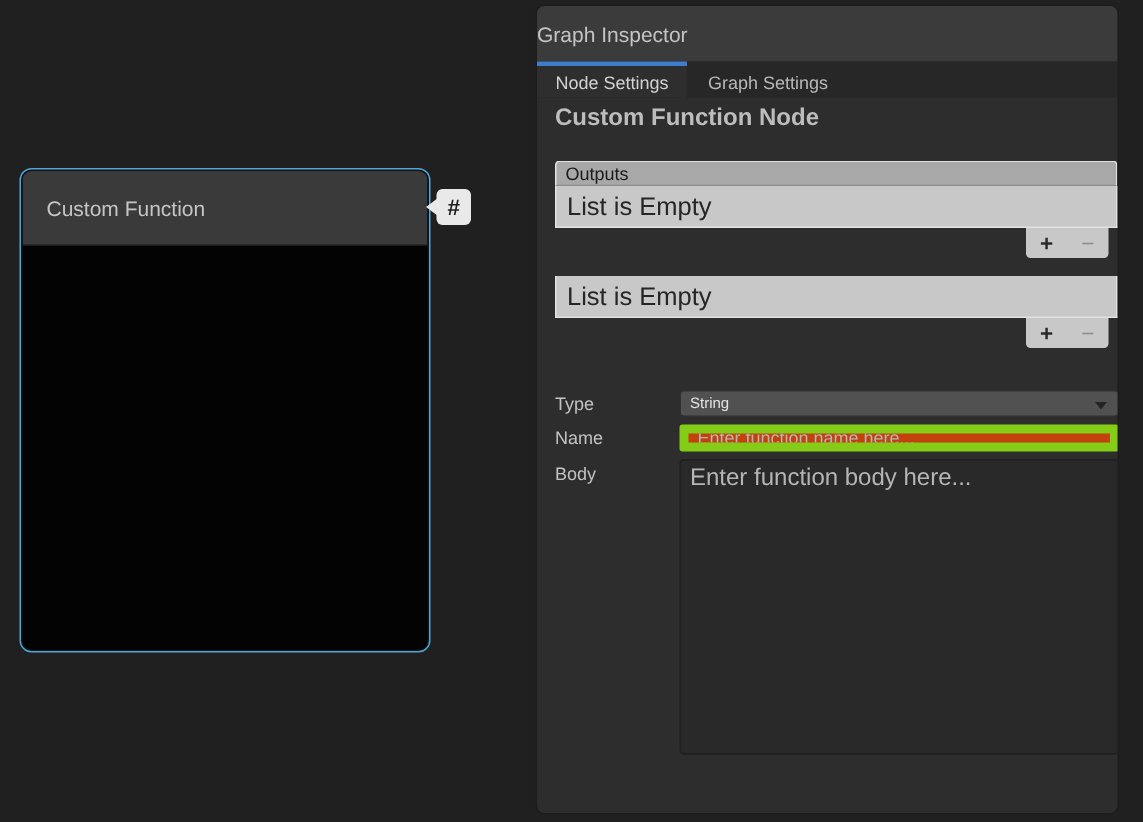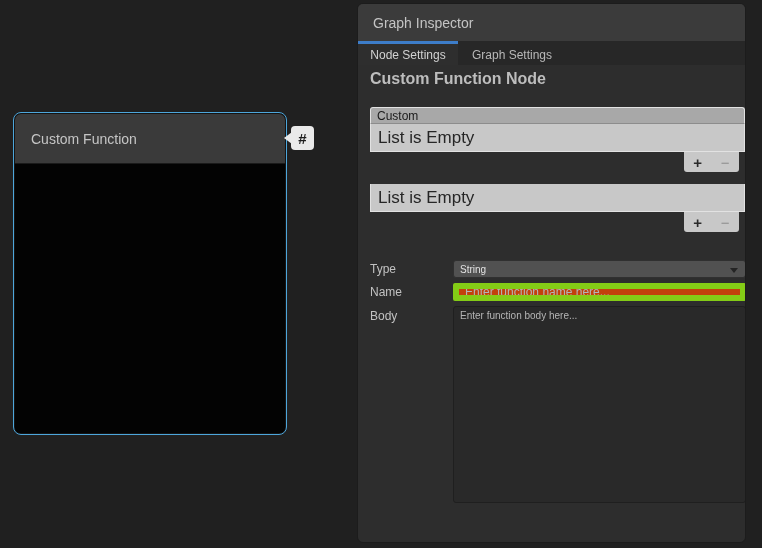--- a/index.html
+++ b/index.html
@@ -35,21 +35,21 @@
   }
 
   
   .panel{
     position:absolute;left:357px;top:3px;width:389px;height:540px;
     background:#2d2d2d;border:1px solid #1c1c1c;border-radius:6px;
     box-sizing:border-box;overflow:hidden;
   }
   .panel-header{
     height:37px;background:#3b3b3b;display:flex;align-items:center;
-    padding-left:15px;font-size:14px;color:#c4c4c4;
+    font-size:14px;color:#c4c4c4;
   }
   .tabbar{height:24px;background:#272727;display:flex;}
   .tab{
     height:100%;display:flex;align-items:center;justify-content:center;
     font-size:12px;color:#b8b8b8;box-sizing:border-box;cursor:default;
   }
   .tab.active{
     width:100px;background:#2e2e2e;border-top:3px solid #3d7dc9;color:#d2d2d2;
   }
   .tab.inactive{width:108px;border-top:3px solid transparent;}
@@ -108,21 +108,21 @@
     position:absolute;left:95px;top:279px;width:293px;height:18px;
     background:#c2410c;border:6px solid #84cc16;border-radius:2px;box-sizing:border-box;
     padding:0 6px;font-size:12px;color:#d8d8d8;outline:none;
     font-family:"Liberation Sans","DejaVu Sans",sans-serif;
   }
   .text-field::placeholder{color:#b5b5b5;opacity:1;}
 
   .text-area{
     position:absolute;left:95px;top:302px;width:293px;height:197px;
     background:#292929;border:1px solid #1f1f1f;border-radius:3px;box-sizing:border-box;
-    padding:3px 6px;font-size:10px;color:#d8d8d8;outline:none;resize:none;
+    padding:3px 6px;font-size:16px;color:#d8d8d8;outline:none;resize:none;
     font-family:"Liberation Sans","DejaVu Sans",sans-serif;
   }
   .text-area::placeholder{color:#b5b5b5;opacity:1;}
 </style>
 </head>
 <body>
 
 <div style="position:absolute;inset:0;">
 
   <div class="node">
@@ -153,21 +153,21 @@
     </div>
     <div class="tab inactive">
       <span>Graph Settings</span>
     </div>
   </div>
 
   <div class="section-title">Custom Function Node</div>
 
   <div class="rlist list-inputs">
     <div class="rlist-header">
-      <span>Custom</span>
+      <span>Outputs</span>
     </div>
     <div class="rlist-row">
       <span>List is Empty</span>
     </div>
     <div class="rlist-footer">
       <span class="rl-btn add">+</span>
       <span class="rl-btn remove">−</span>
     </div>
   </div>
 

